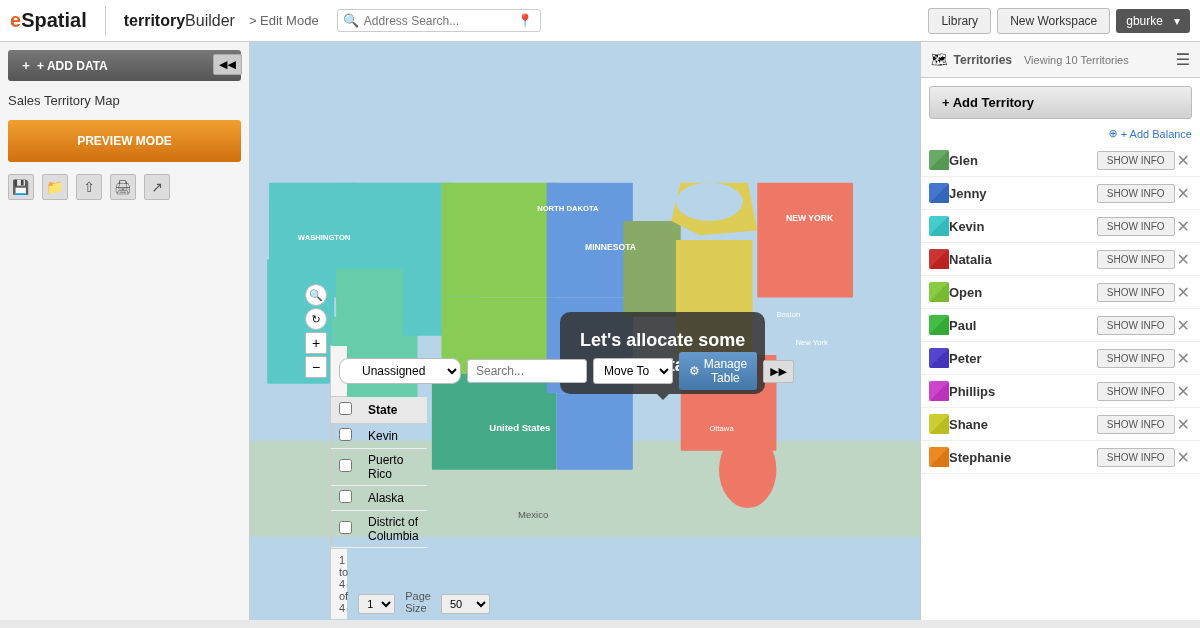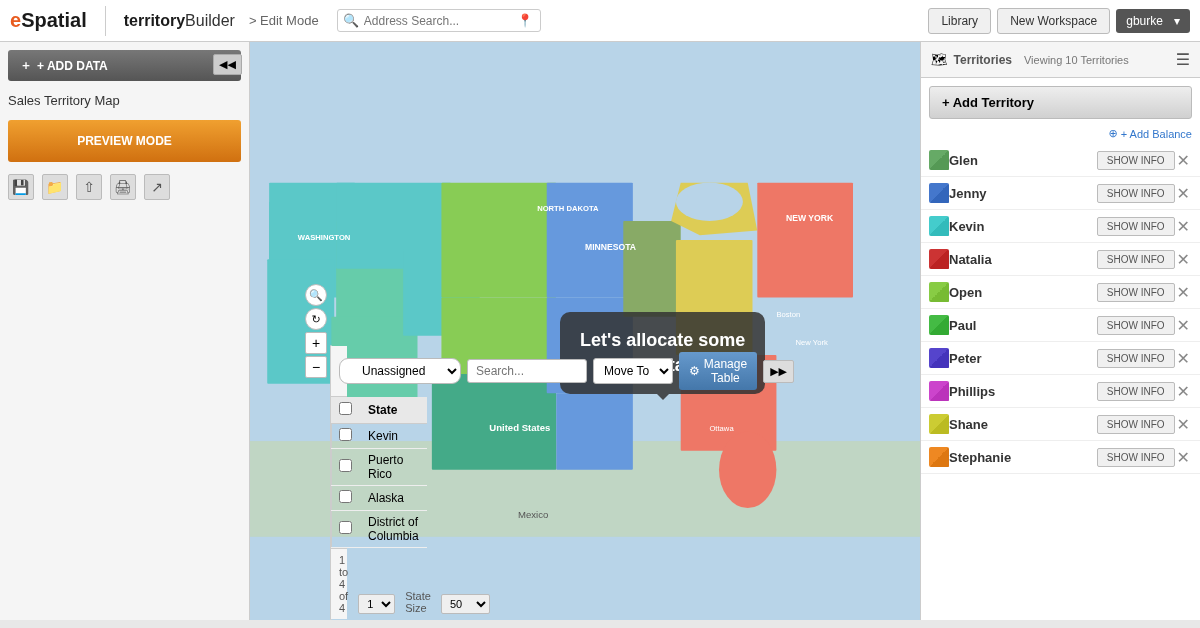--- a/index.html
+++ b/index.html
@@ -494,21 +494,21 @@
   </tr>
           </tbody>
       </table>
       <div class="table-footer">
         <span>1 to 4 of 4</span>
         <span style="margin-left:auto;display:flex;align-items:center;gap:4px;">
           <select style="border:1px solid #bbb;border-radius:2px;padding:2px 4px;font-size:11px;">
             <option>1</option>
           </select>
         </span>
-        <span>State Size</span>
+        <span>Page Size</span>
         <select style="border:1px solid #bbb;border-radius:2px;padding:2px 4px;font-size:11px;">
           <option>50</option>
           <option>25</option>
           <option>100</option>
         </select>
       </div>
     </div>
   </div>
 
   <div id="right-panel">

